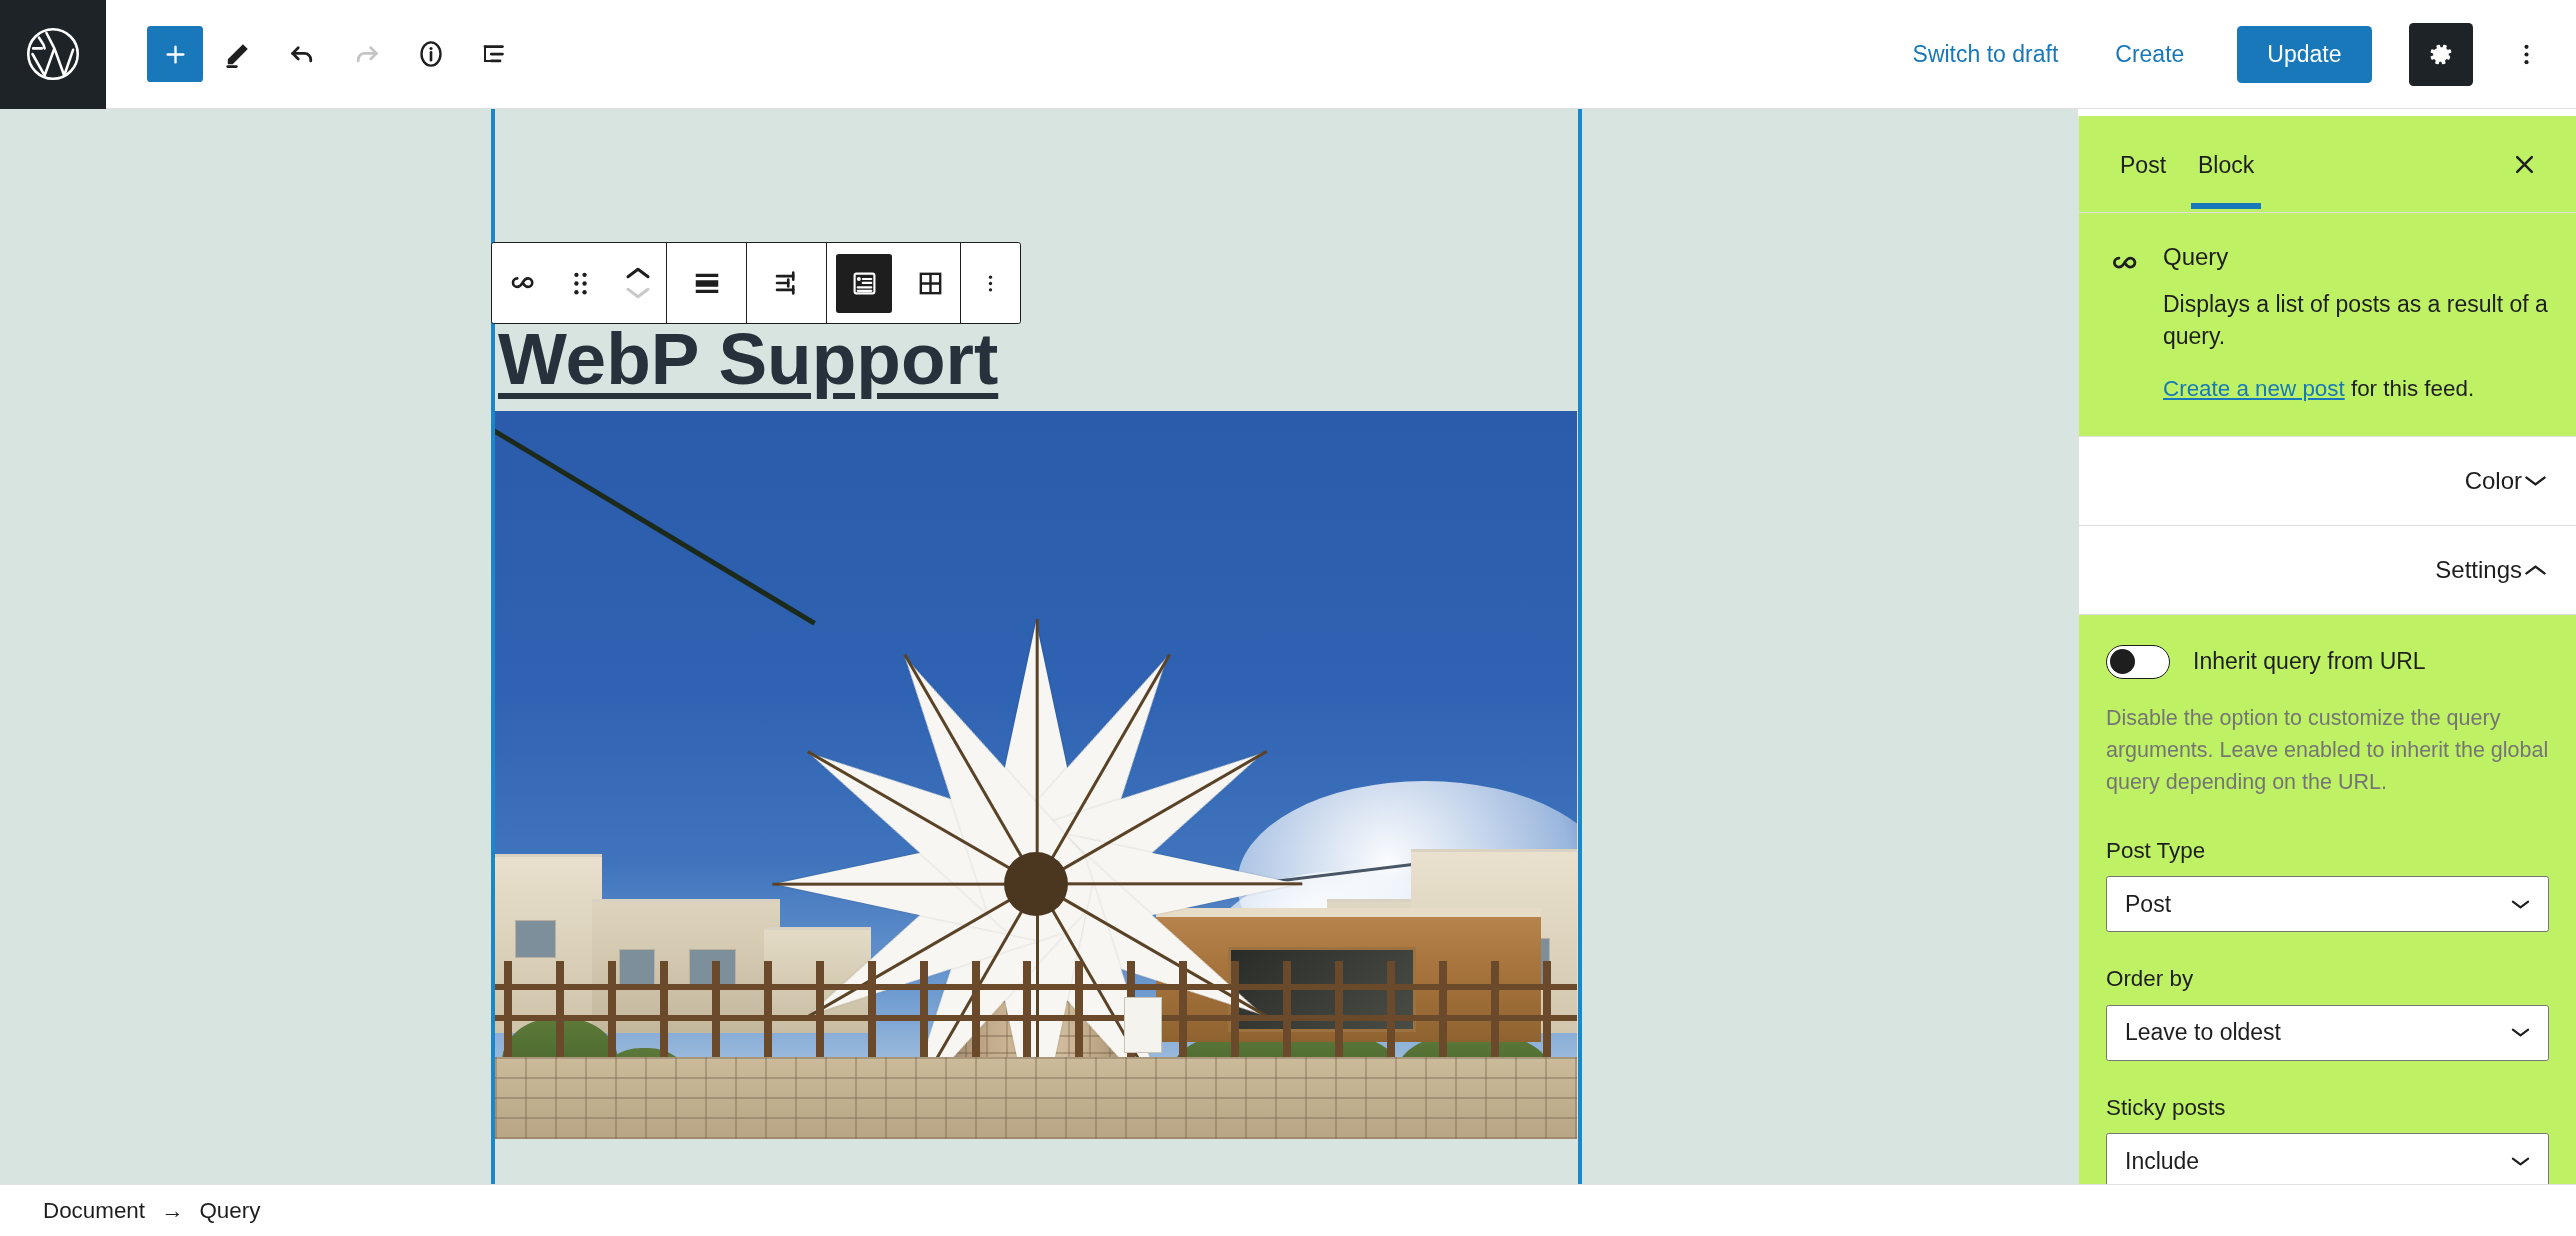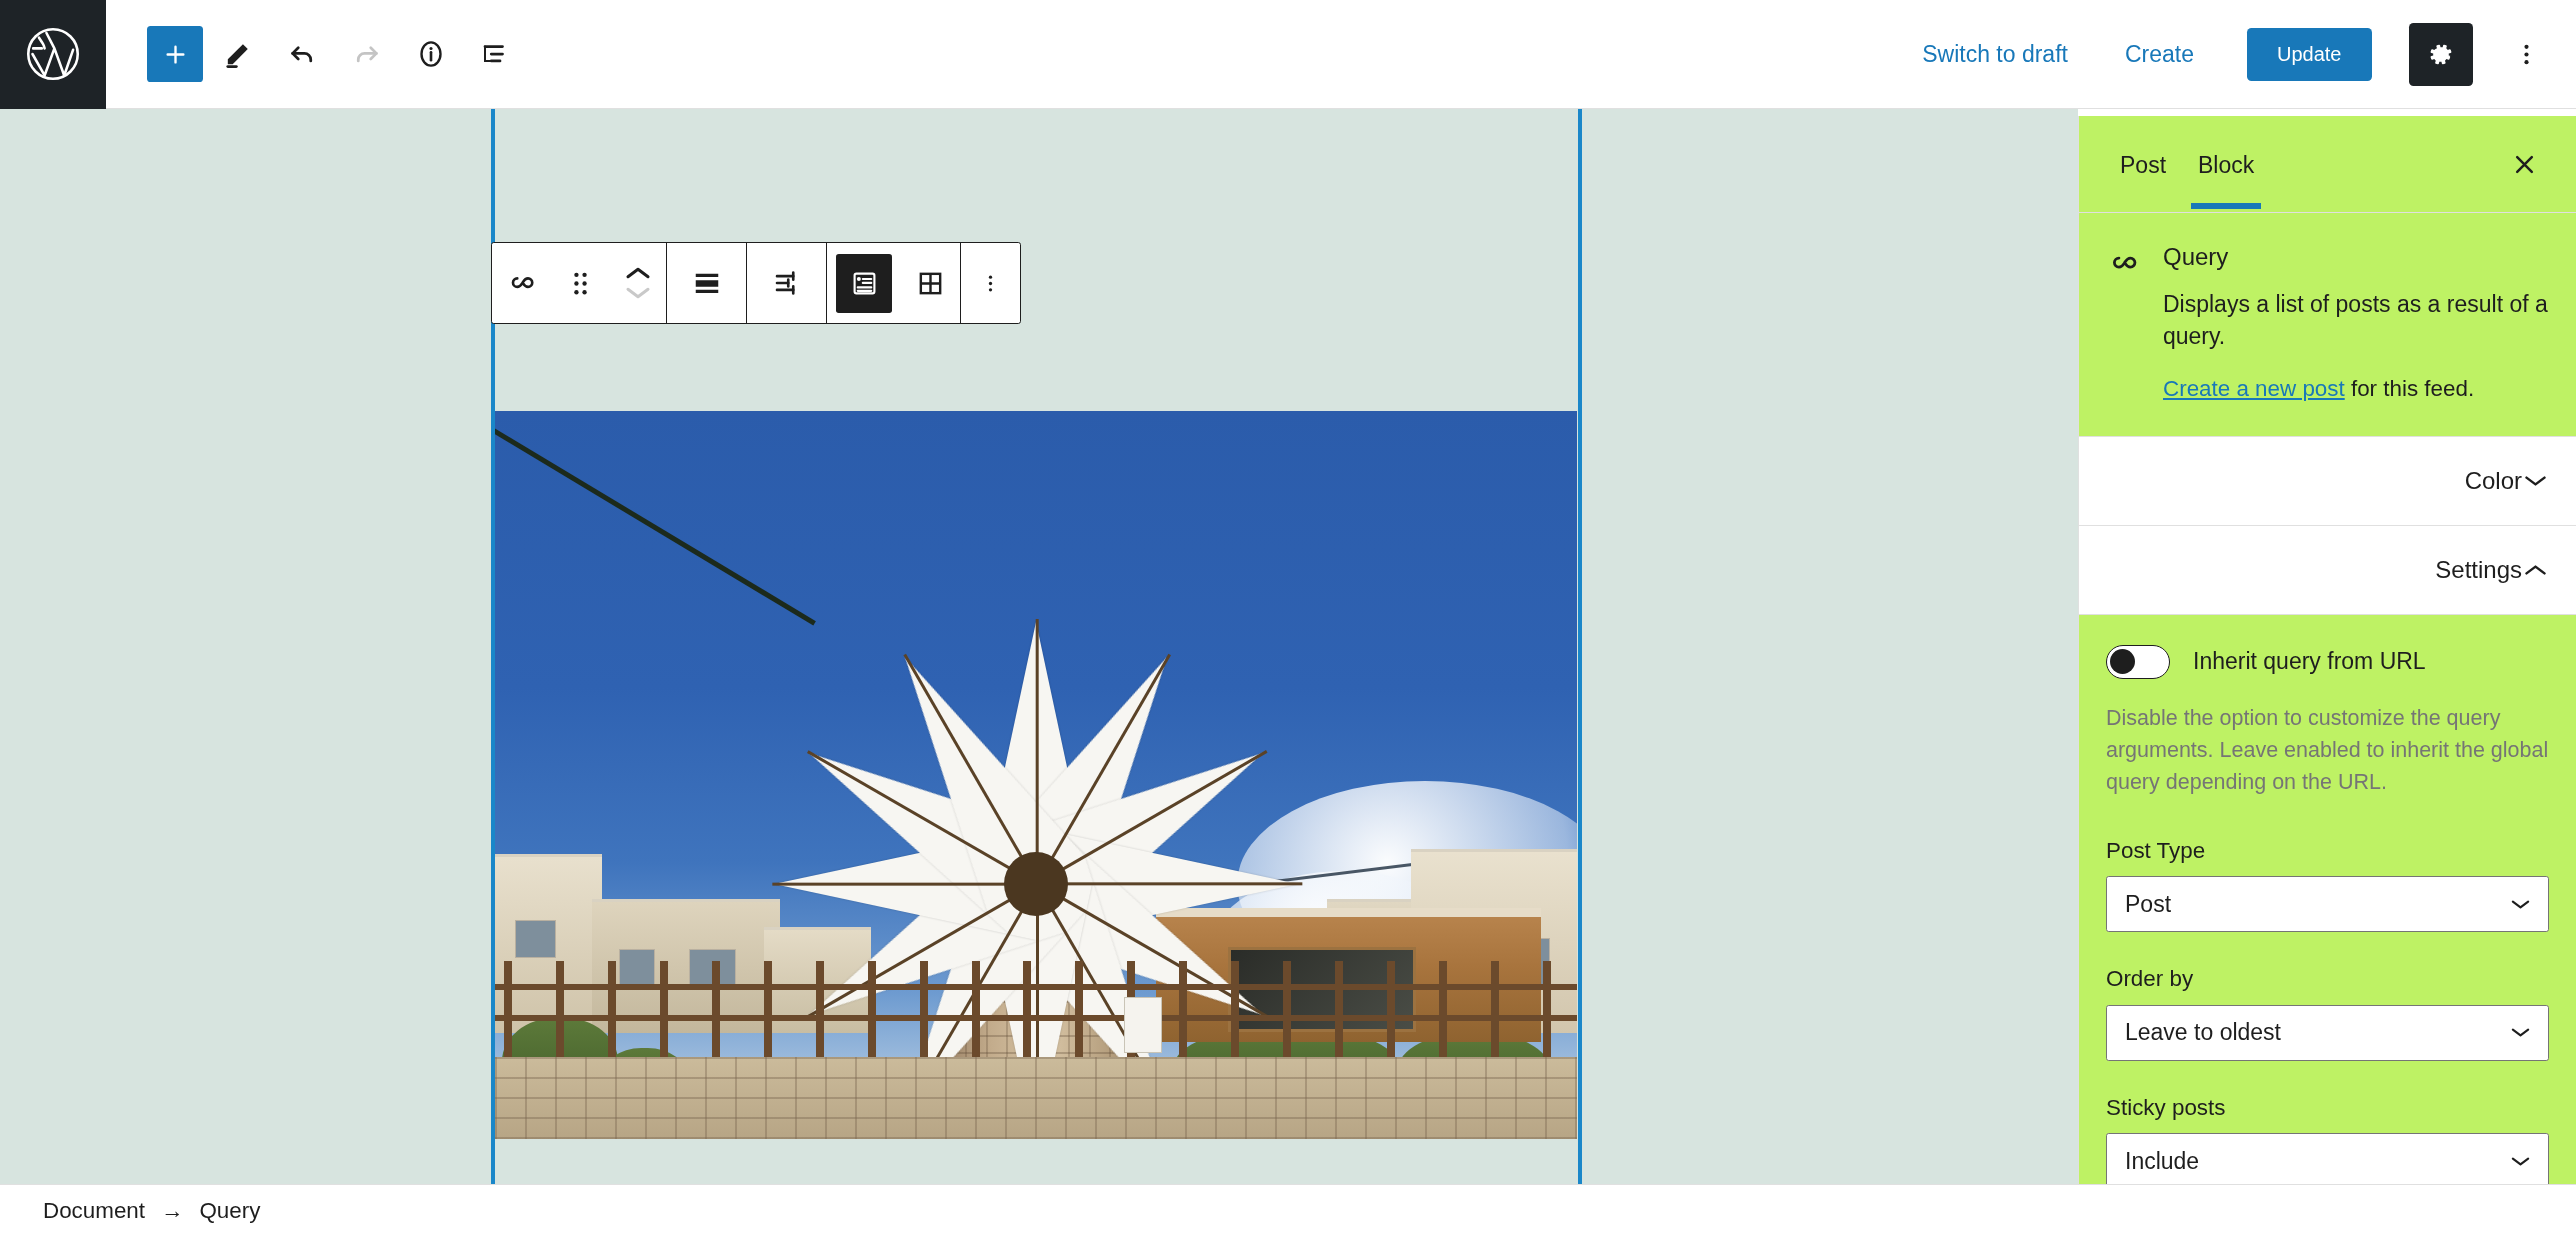--- a/index.html
+++ b/index.html
@@ -40,21 +40,21 @@
   .header-right {
     margin-left: auto; display: flex; align-items: center; gap: 17px; padding-right: 21.5px;
   }
   .link-btn {
     background: none; border: none; cursor: pointer;
     color: #1878b9; font-size: 23px; font-family: "Liberation Sans", sans-serif;
     padding: 14.3px 20px; white-space: nowrap;
   }
   .update-btn {
     background: #1878b9; color: #ffffff; border: none; border-radius: 4.5px;
-    font-size: 20px; font-family: "Liberation Sans", sans-serif;
+    font-size: 23px; font-family: "Liberation Sans", sans-serif;
     padding: 15px 30px; cursor: pointer; margin-left: 16px;
   }
   .gear-btn {
     background: #1e2327; color: #ffffff; border: none; border-radius: 4.5px;
     width: 64px; height: 63px; margin-left: 20px; cursor: pointer;
     display: flex; align-items: center; justify-content: center;
   }
   .kebab-btn {
     background: none; border: none; cursor: pointer; color: #1e1e1e;
     width: 56px; height: 59px; display: flex; align-items: center; justify-content: center;
@@ -346,20 +346,21 @@
             <circle cx="12" cy="18.8" r="1.85"></circle>
         </svg>
       </button>
     </div>
   </div>
 
   <div class="canvas">
 
     <div class="selected-block"></div>
 
+    <h1 class="post-title">WebP Support</h1>
 
     <div class="photo">
       <div class="wire"></div>
       <div class="cloud c1"></div>
       <div class="cloud c2"></div>
       <div class="cloud c3"></div>
       <div class="cloud c4"></div>
       <div class="wire2"></div>
 
       <div id="sails">

